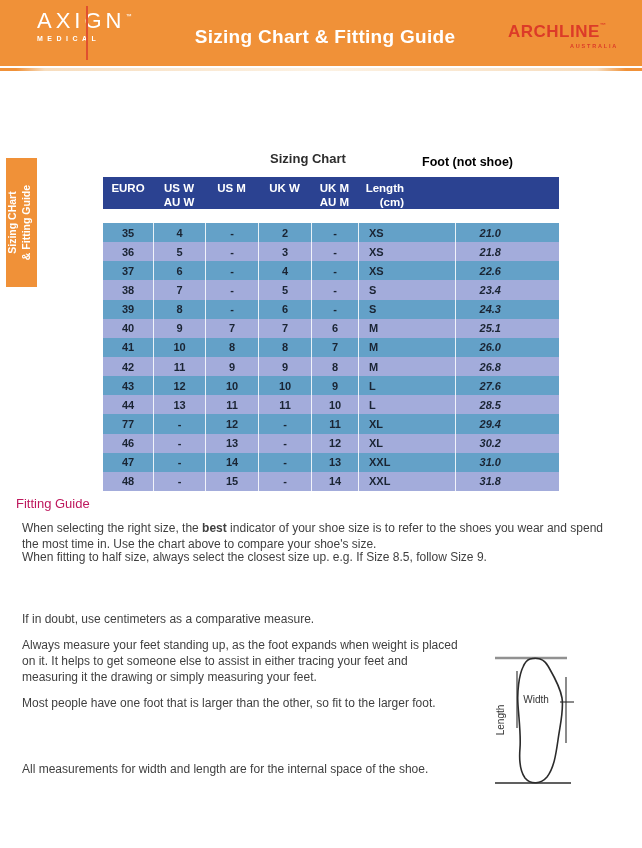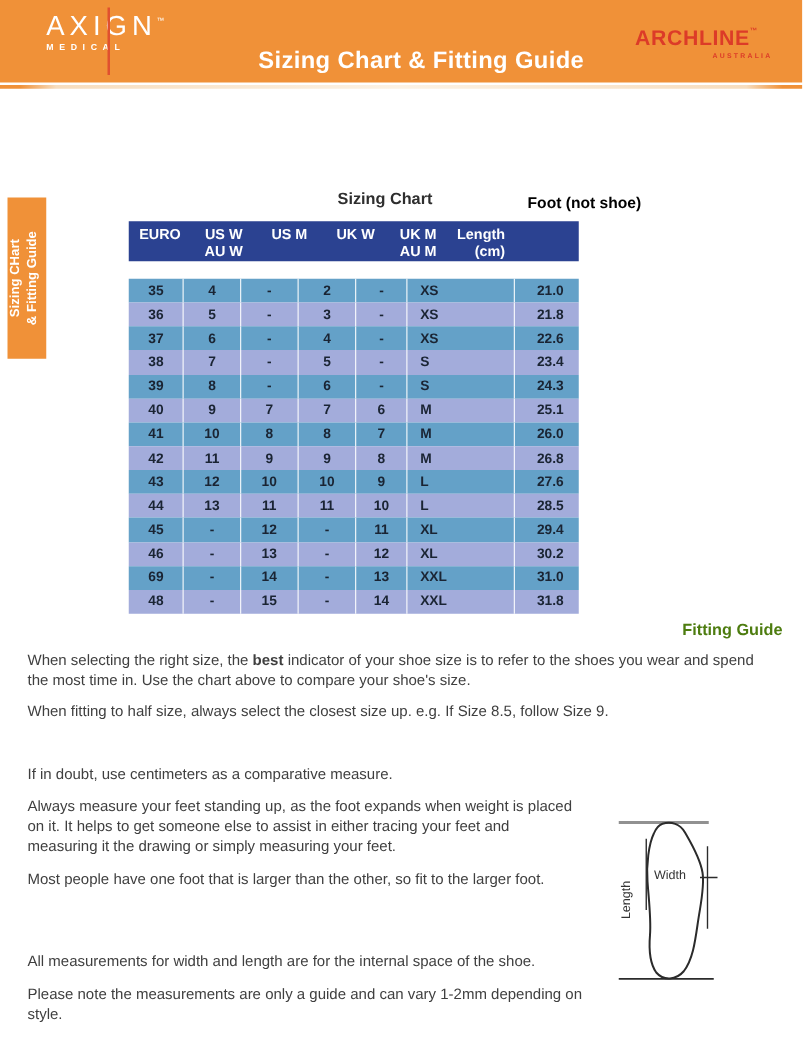--- a/index.html
+++ b/index.html
@@ -12,59 +12,59 @@
   }
   
   .topbar{position:absolute;left:0;top:0;width:642px;height:66px;background:var(--orange);}
   .topbar-rule{position:absolute;left:0;top:68px;width:642px;height:3px;
     background:linear-gradient(90deg,var(--orange) 0%,var(--orange) 2.5%,#F7DDBE 7%,#FCF2E4 50%,#F7DDBE 93%,var(--orange) 97.5%,var(--orange) 100%);}
   .axign{position:absolute;left:37px;top:10px;width:100px;color:#fff;}
   .axign-name{font-size:22px;font-weight:400;letter-spacing:4px;line-height:1;}
   .axign-sub{font-size:7px;font-weight:700;letter-spacing:4.5px;margin-top:3px;}
   .axign-line{position:absolute;left:49px;top:-4px;width:2px;height:54px;background:var(--accent-red);}
   .tm{font-size:6px;vertical-align:10px;letter-spacing:0;}
-  .doc-title{position:absolute;left:160px;top:26px;width:330px;margin:12px;text-align:center;
+  .doc-title{position:absolute;left:160px;top:26px;width:330px;margin:0;text-align:center;
     color:#fff;font-size:19px;font-weight:700;letter-spacing:.3px;}
   .archline{position:absolute;left:508px;top:22px;width:110px;color:var(--brand-red);}
   .arch-name{font-size:17px;font-weight:700;letter-spacing:.5px;line-height:1.1;}
   .arch-sub{font-size:5.5px;font-weight:700;letter-spacing:1.8px;text-align:right;margin-top:1px;}
   
   .side-tab{position:absolute;left:6px;top:158px;width:31px;height:129px;background:var(--orange);}
   .side-tab-text{position:absolute;left:-49px;top:49px;width:129px;height:31px;
     transform:rotate(-90deg);text-align:center;color:#fff;font-weight:700;
     font-size:10.5px;line-height:1.3;}
   
   .chart-title{position:absolute;left:103px;top:151px;width:410px;text-align:center;
     font-size:13px;font-weight:700;color:#2E2E2E;}
   .foot-note{position:absolute;left:400px;top:155px;width:113px;text-align:right;
     font-size:12.5px;font-weight:700;color:#000;}
-  .sizing-table{position:absolute;left:103px;top:177px;width:360px;}
+  .sizing-table{position:absolute;left:103px;top:177px;width:456px;}
   .thead{display:flex;height:32px;background:var(--hdr-blue);color:#fff;}
   .hcell{display:flex;flex-direction:column;justify-content:flex-start;align-items:center;
     box-sizing:border-box;padding-top:4px;font-size:11.5px;font-weight:700;line-height:1.25;}
   .tbody{display:flex;flex-direction:column;margin-top:14px;}
   .trow{display:flex;height:19.15px;background:var(--row-a);}
   .trow.alt{background:var(--row-b);}
   .tcell{display:flex;align-items:center;justify-content:center;box-sizing:border-box;
     font-size:11px;font-weight:700;color:var(--row-text);}
   .tcell + .tcell{border-left:1px solid rgba(255,255,255,.85);}
   .c0{width:50px}.c1{width:52px}.c2{width:53px}.c3{width:53px}.c4{width:47px}
   .c5{width:97px}.c6{width:58px}
   .tcell.c5{justify-content:flex-start;padding-left:10px;}
-  .tcell.c6{justify-content:flex-end;padding-right:12px;}
+  .tcell.c6{justify-content:flex-end;padding-right:12px;font-style:italic;}
   .hcell.c5{align-items:flex-start;padding-left:10px;}
   .hcell.c6{align-items:flex-end;padding-right:12px;}
   
-  .h2{position:absolute;left:16px;width:610px;margin:0;text-align:right;
-    font-size:13px;font-weight:700;color:#4d7c0f;}
+  .h2{position:absolute;left:16px;width:610px;margin:0;text-align:left;
+    font-size:13px;font-weight:400;color:#be185d;}
   .h-fitting{top:496px;}
   .h-measure{top:585px;}
   .p{position:absolute;left:22px;margin:0;font-size:12px;line-height:1.33;color:var(--body-text);}
   .p1{top:521px;width:598px;}
-  .p2{top:562px;width:598px;}
+  .p2{top:550px;width:598px;}
   .p3{top:612px;width:500px;}
   .p4{top:638px;width:442px;}
   .p5{top:696px;width:490px;}
   .p6{top:762px;width:500px;}
   .p7{top:788px;width:448px;}
   
   .foot-diagram{position:absolute;left:490px;top:650px;}
   .ln{stroke:#333;fill:none;}
   .ln.gray{stroke:#919191;stroke-width:2.5;}
   .ln.dark{stroke:#2b2b2b;stroke-width:1.4;}
@@ -210,39 +210,39 @@
         <div class="trow alt">
           <div class="tcell c0">44</div>
           <div class="tcell c1">13</div>
           <div class="tcell c2">11</div>
           <div class="tcell c3">11</div>
           <div class="tcell c4">10</div>
           <div class="tcell c5">L</div>
           <div class="tcell c6">28.5</div>
         </div>
         <div class="trow">
-          <div class="tcell c0">45</div>
+          <div class="tcell c0">77</div>
           <div class="tcell c1">-</div>
           <div class="tcell c2">12</div>
           <div class="tcell c3">-</div>
           <div class="tcell c4">11</div>
           <div class="tcell c5">XL</div>
           <div class="tcell c6">29.4</div>
         </div>
         <div class="trow alt">
           <div class="tcell c0">46</div>
           <div class="tcell c1">-</div>
           <div class="tcell c2">13</div>
           <div class="tcell c3">-</div>
           <div class="tcell c4">12</div>
           <div class="tcell c5">XL</div>
           <div class="tcell c6">30.2</div>
         </div>
         <div class="trow">
-          <div class="tcell c0">69</div>
+          <div class="tcell c0">47</div>
           <div class="tcell c1">-</div>
           <div class="tcell c2">14</div>
           <div class="tcell c3">-</div>
           <div class="tcell c4">13</div>
           <div class="tcell c5">XXL</div>
           <div class="tcell c6">31.0</div>
         </div>
         <div class="trow alt">
           <div class="tcell c0">48</div>
           <div class="tcell c1">-</div>
@@ -256,21 +256,20 @@
   </div>
 
   <h2 class="h2 h-fitting">Fitting Guide</h2>
   <p class="p p1"><span>When selecting the right size, the </span><b>best</b><span> indicator of your shoe size is to refer to the shoes you wear and spend the most time in. Use the chart above to compare your shoe's size.</span></p>
   <p class="p p2">When fitting to half size, always select the closest size up. e.g. If Size 8.5, follow Size 9.</p>
 
   <p class="p p3">If in doubt, use centimeters as a comparative measure.</p>
   <p class="p p4">Always measure your feet standing up, as the foot expands when weight is placed on it. It helps to get someone else to assist in either tracing your feet and measuring it the drawing or simply measuring your feet.</p>
   <p class="p p5">Most people have one foot that is larger than the other, so fit to the larger foot.</p>
   <p class="p p6">All measurements for width and length are for the internal space of the shoe.</p>
-  <p class="p p7">Please note the measurements are only a guide and can vary 1-2mm depending on style.</p>
 
   <svg class="foot-diagram" width="90" height="145" viewBox="0 0 90 145">
     <line class="ln gray" x1="5" y1="8" x2="77" y2="8"></line>
     <line class="ln dark" x1="5" y1="133" x2="81" y2="133"></line>
     <path class="foot" d="M 40,9 C 47,7 54,9 58,16 C 62,23 70,36 72,48 C 74,60 70,75 68,90 C 66,104 64,118 57,127 C 51,134 41,135 35,128 C 30,121 29,110 30,98 C 31,85 29,70 28,55 C 27,42 29,25 33,17 C 35,12 37,10 40,9 Z"></path>
     <line class="ln dark thin" x1="27" y1="21" x2="27" y2="78"></line>
     <line class="ln dark thin" x1="76" y1="27" x2="76" y2="93"></line>
     <line class="ln dark thin" x1="70" y1="52" x2="84" y2="52"></line>
     <text class="dg-label" x="46" y="53" text-anchor="middle">Width</text>
     <text class="dg-label" x="14" y="70" text-anchor="middle" transform="rotate(-90 14 70)">Length</text>

